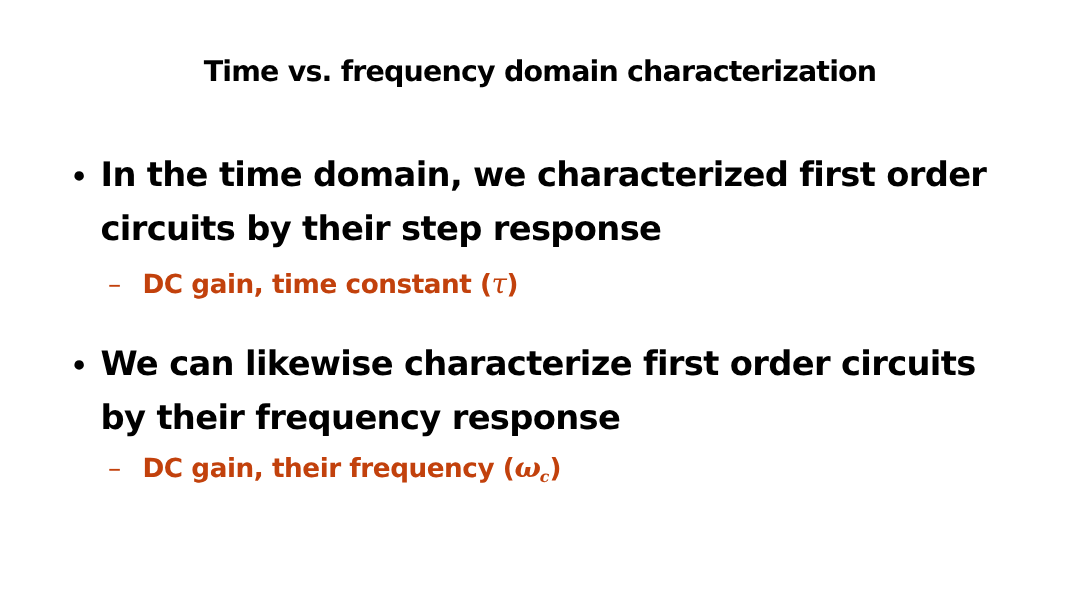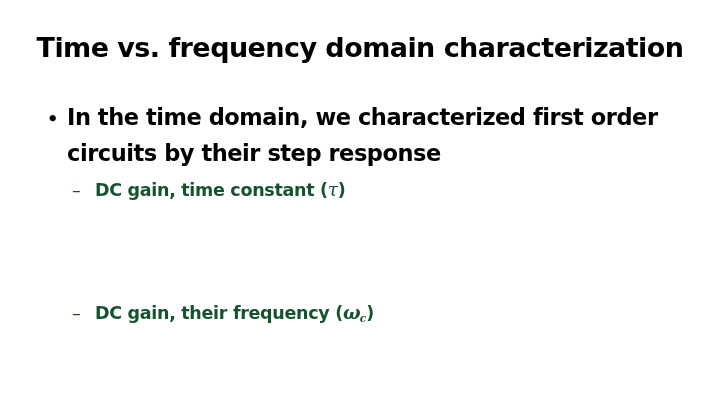--- a/index.html
+++ b/index.html
@@ -24,21 +24,21 @@
 
   
   .slide-title {
     position: absolute;
     left: 0;
     top: 33px;
     width: 720px;
     text-align: center;
     font-family: "DejaVu Sans", sans-serif;
     font-weight: bold;
-    font-size: 27px;
+    font-size: 19px;
     line-height: 30px;
     letter-spacing: -0.55px;
     color: #000000;
     white-space: nowrap;
   }
 
   
   .body {
     position: absolute;
     left: 0;
@@ -71,21 +71,21 @@
 
   .bullet-l2 {
     position: absolute;
     left: 72px;
     width: 610px;
     font-family: "DejaVu Sans", sans-serif;
     font-weight: bold;
     font-size: 17.5px;
     line-height: 26px;
     letter-spacing: -0.3px;
-    color: #14532d;
+    color: #c2410c;
     padding-left: 23px;
     box-sizing: border-box;
     text-indent: -23px;
     white-space: nowrap;
   }
   .bullet-l2 .marker {
     display: inline-block;
     width: 23px;
     text-indent: 0;
     font-weight: normal;
@@ -131,19 +131,22 @@
   <div class="body">
 
     <div class="bullet-l1" id="bullet-1">
       <span class="marker">•</span><span>In the time domain, we characterized first order circuits by their step response</span>
     </div>
 
     <div class="bullet-l2" id="sub-1">
       <span class="marker">–</span><span>DC gain, time constant (</span><span class="mathsym">τ</span><span>)</span>
     </div>
 
+    <div class="bullet-l1" id="bullet-2">
+      <span class="marker">•</span><span>We can likewise characterize first order circuits by their frequency response</span>
+    </div>
 
     <div class="bullet-l2" id="sub-2">
       <span class="marker">–</span><span>DC gain, their frequency (</span><span class="mathsym-bold">ω</span><sub class="subscript">c</sub><span>)</span>
     </div>
 
   </div>
 </div>
 
 </body></html>

